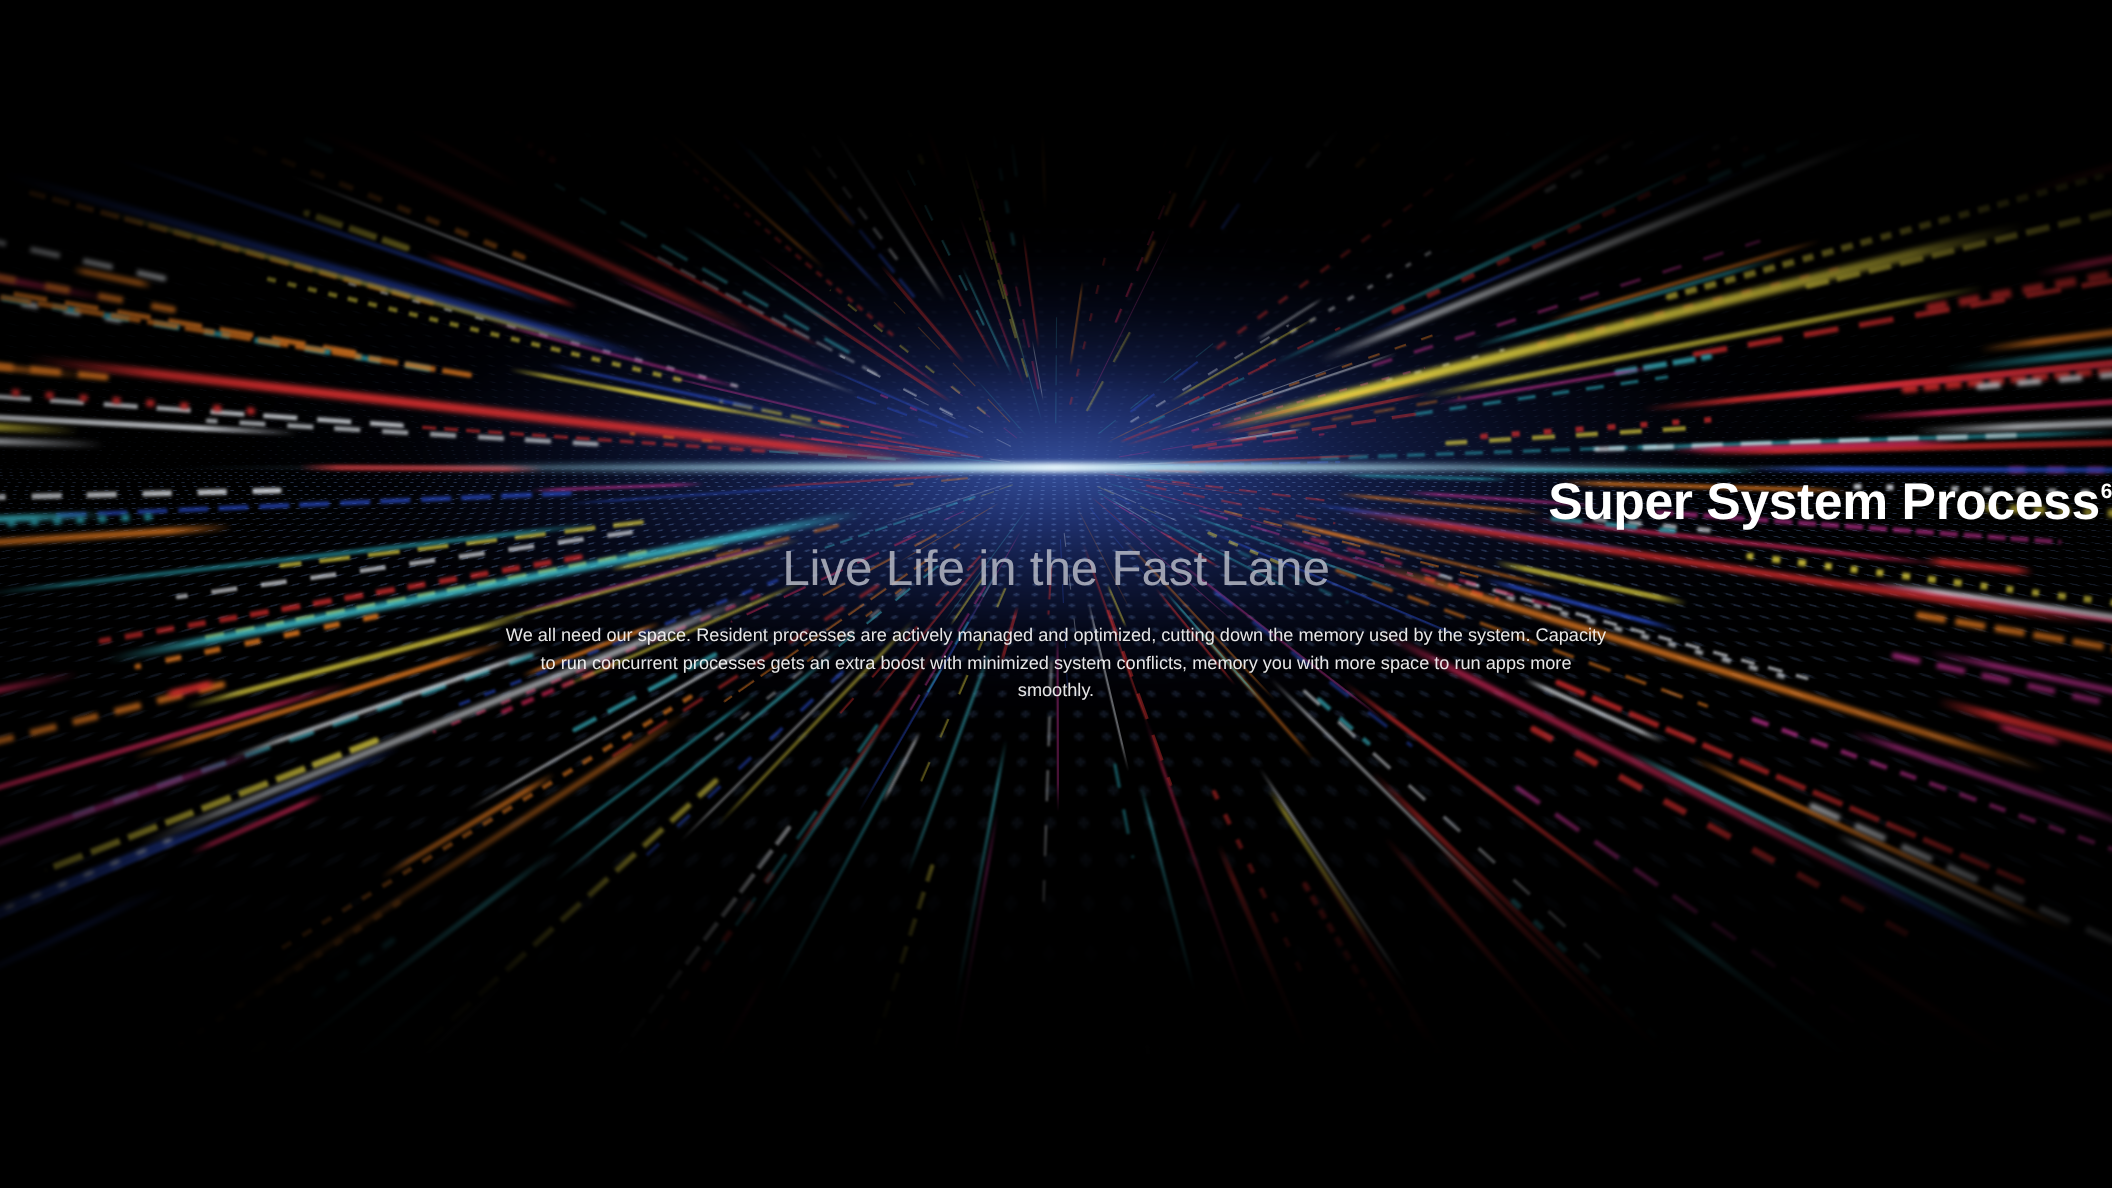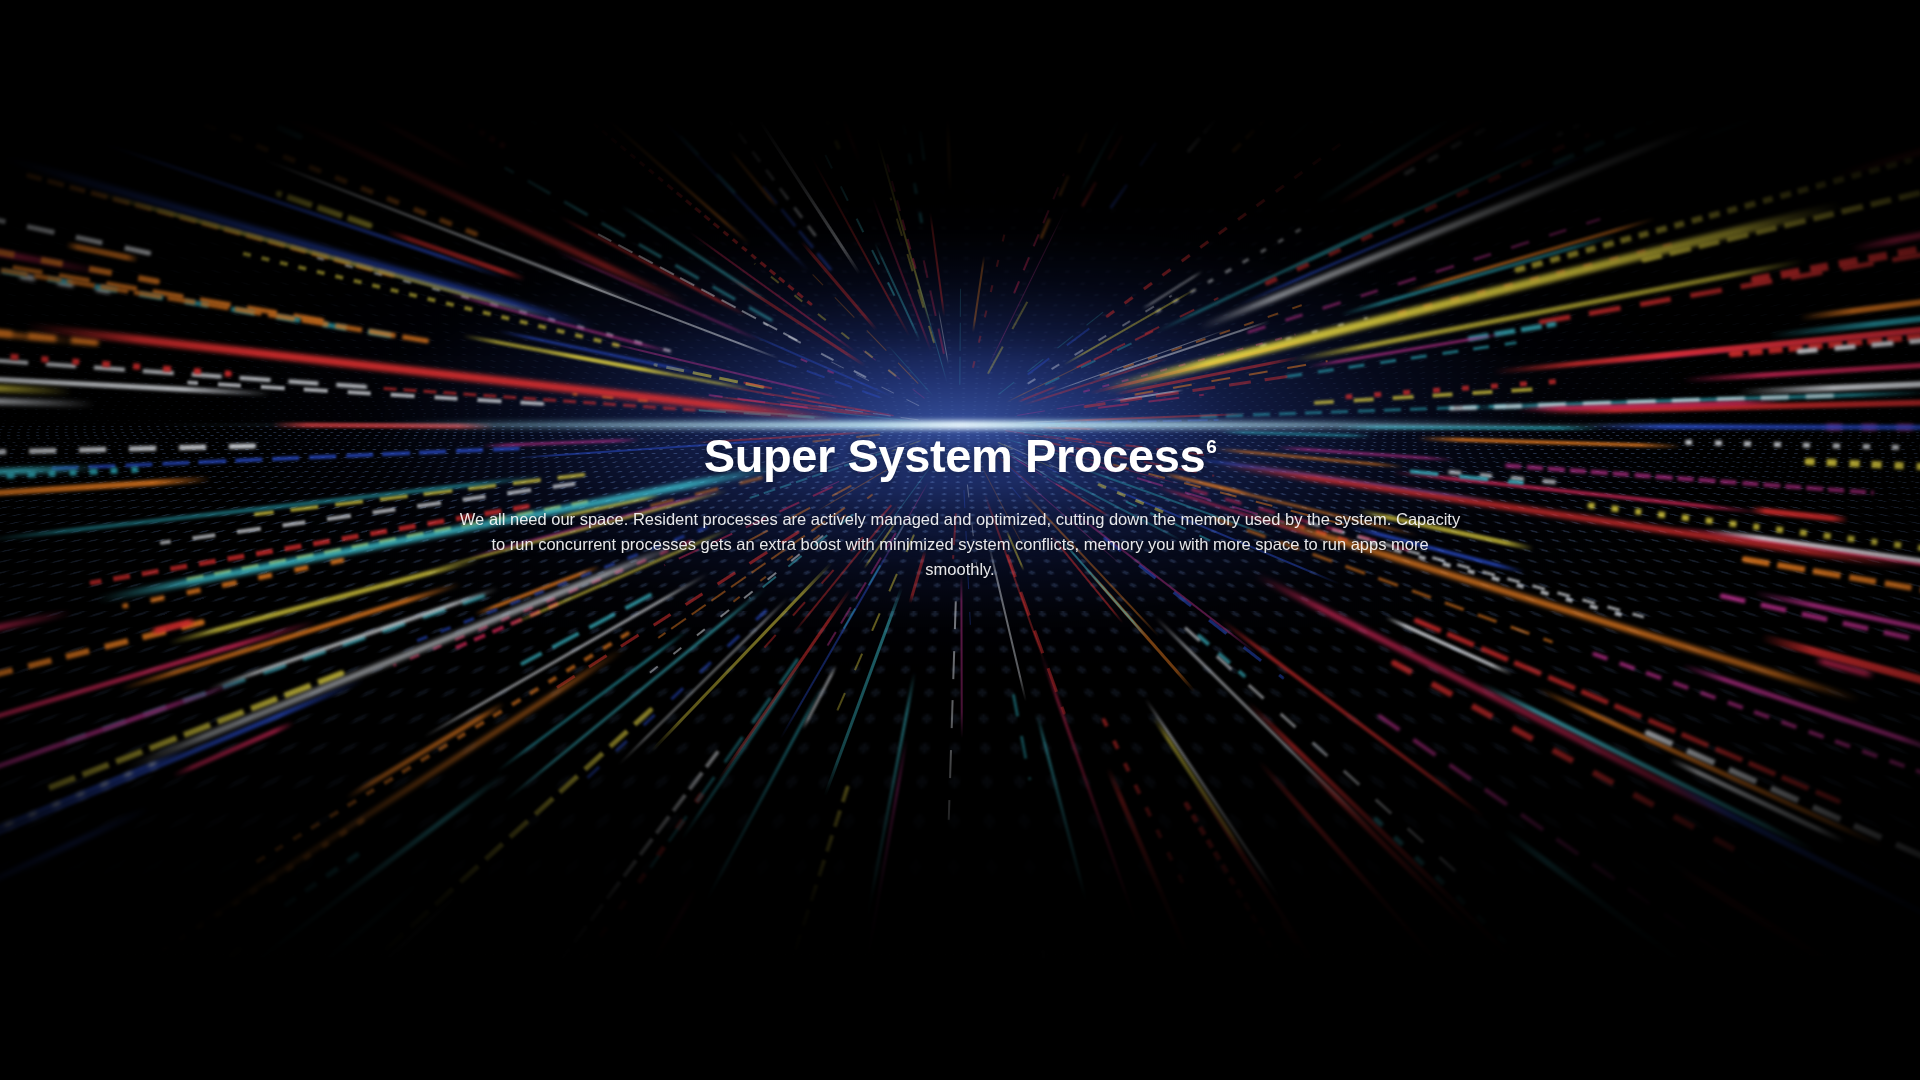--- a/index.html
+++ b/index.html
@@ -172,20 +172,21 @@
   }
 
   .headline {
     margin: 0;
     font-size: 47px;
     font-weight: bold;
     letter-spacing: -0.4px;
     color: #ffffff;
     line-height: 1.12;
     text-shadow: 0 1px 10px rgba(0,0,0,0.45);
+    text-align: right;
   }
   .headline .sup {
     font-size: 19px;
     font-weight: bold;
     vertical-align: super;
     line-height: 0;
     position: relative;
     top: -2px;
     margin-left: 1px;
   }
@@ -646,20 +647,21 @@
 
     <div class="bottom-band"></div>
     <div class="vignette-h"></div>
     <div class="vignette-v"></div>
   </div>
 
   <div class="content">
 
     <h1 class="headline"><span>Super System Process</span><span class="sup">6</span></h1>
 
+    <h2 class="subhead">Live Life in the Fast Lane</h2>
 
     <p class="body-copy">
       <span>We all need our space. Resident processes are actively managed and optimized, cutting down the memory</span>
       <span>used by the system. Capacity to run concurrent processes gets an extra boost with minimized system conflicts,</span>
       <span>memory you with more space to run apps more smoothly.</span>
     </p>
   </div>
 </div>
 
 </body></html>

